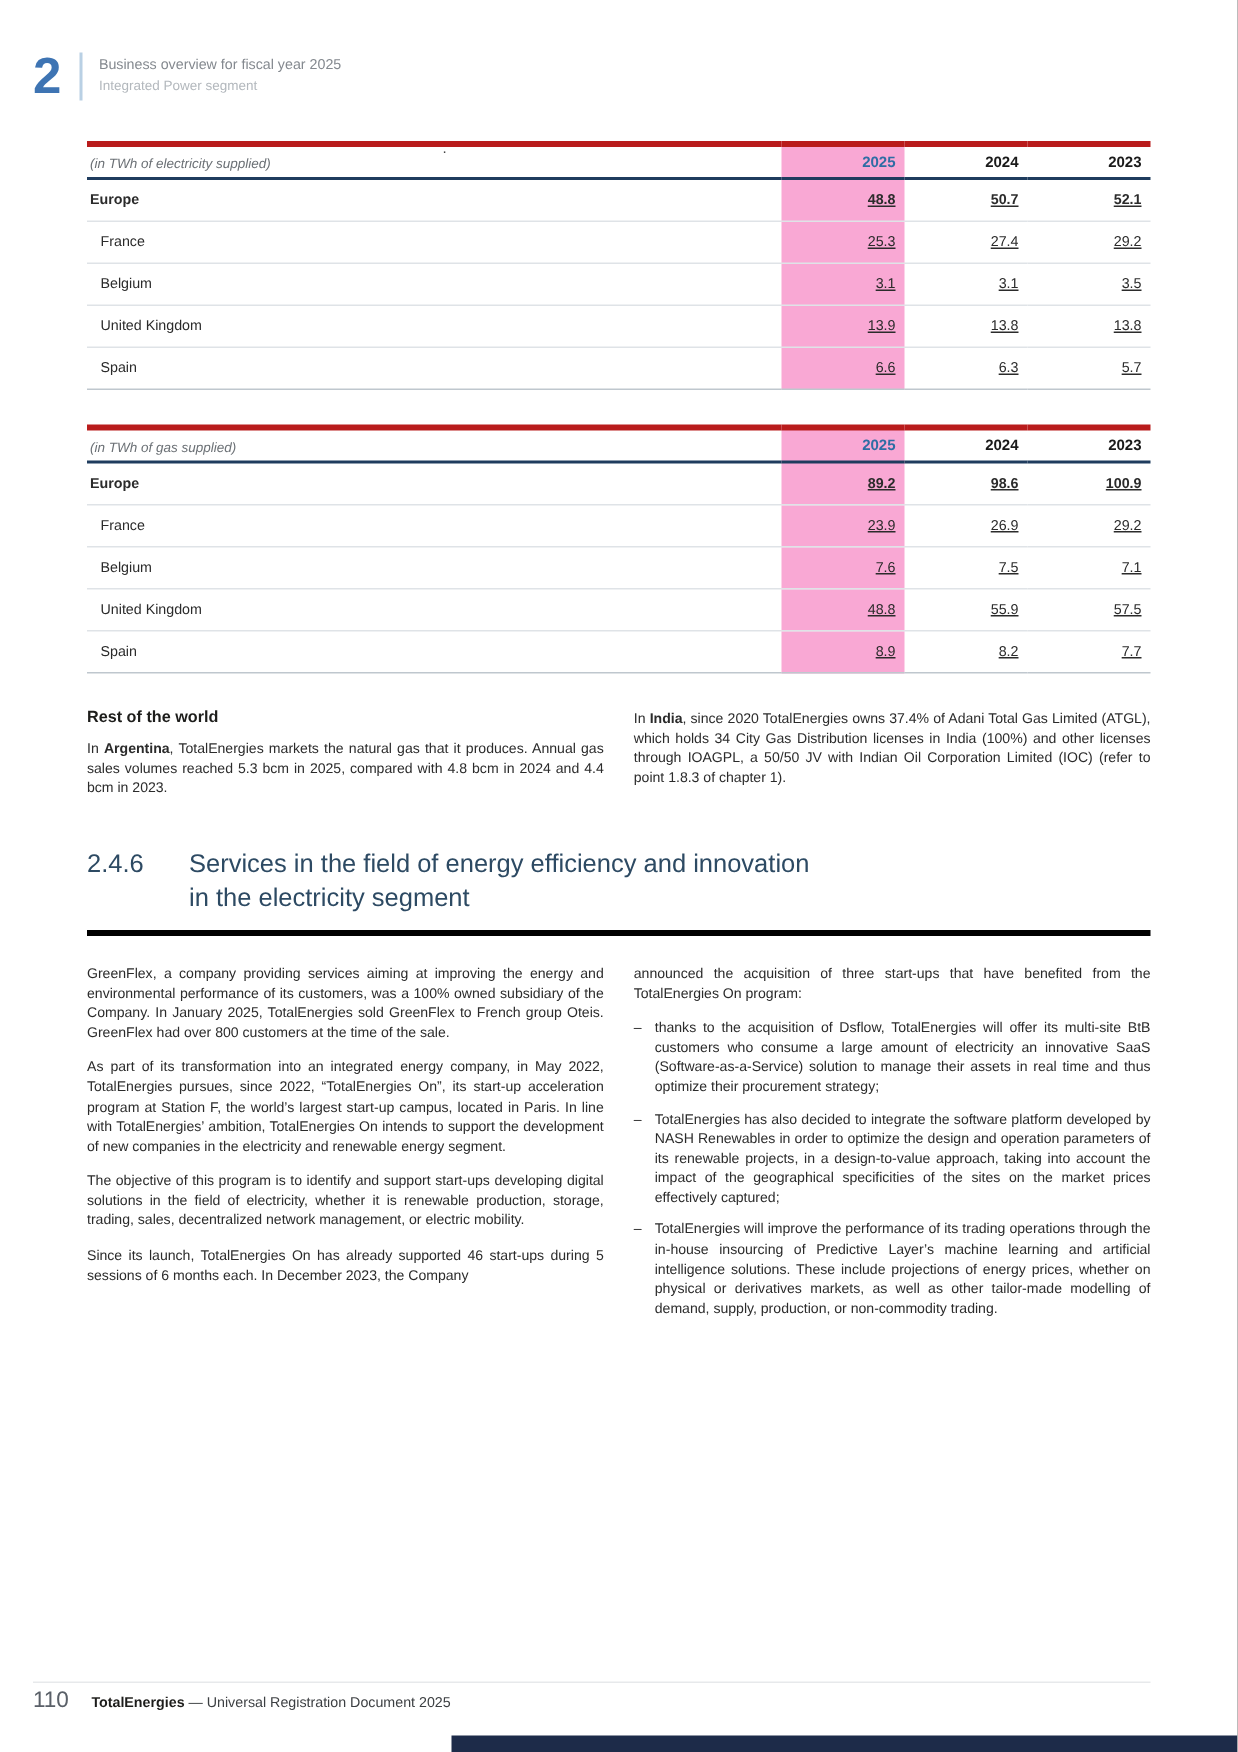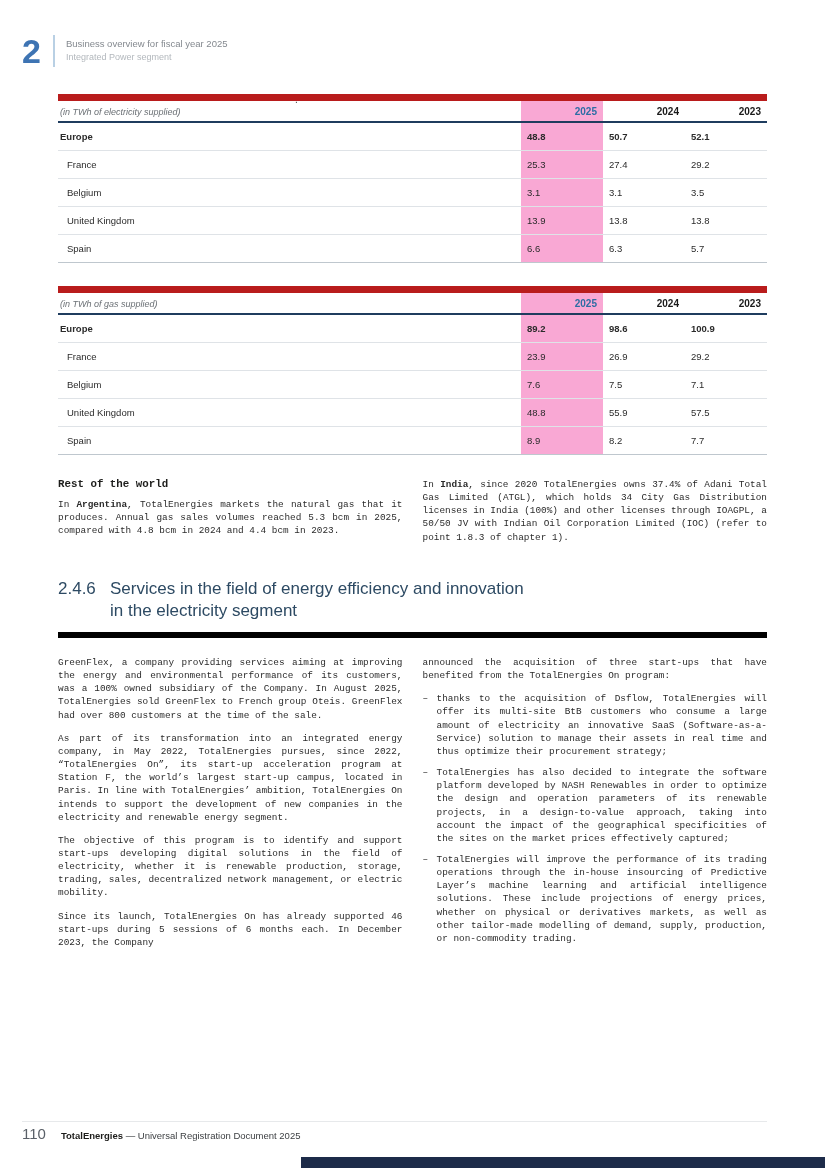--- a/index.html
+++ b/index.html
@@ -16,41 +16,41 @@
   .hdr-line1 { font-size:9.5px; color:#84898f; padding-top:4px; }
   .hdr-line2 { font-size:9px; color:#b3b8bd; padding-top:3px; }
 
   .content { position:absolute; left:58px; top:94px; width:709px; }
   .stray-dot { position:absolute; left:237px; top:0px; font-size:10px; color:#444; }
 
   
   table.data-table { width:100%; border-collapse:collapse; margin-bottom:23px; }
   table.data-table col.c-label { width:auto; }
   table.data-table col.c-num { width:82px; }
-  .caption-row td { border-top:7px solid #b91c1c; border-bottom:2px solid #1f3c5e; vertical-align:bottom; }
+  .caption-row td { border-top:4px solid #b91c1c; border-bottom:2px solid #1f3c5e; vertical-align:bottom; }
   td.caption { font-style:italic; font-size:9px; color:#6b7075; padding:5px 0 4px 2px; }
   td.year { font-size:10px; font-weight:bold; text-align:right; padding:5px 6px 4px 6px; color:#1a1a1a; }
   td.year.cur { color:#2e6da4; }
   .shade { background:#f9a8d4; }
   table.data-table tbody td { font-size:9.5px; padding:8px 6px; border-bottom:1px solid #dfe3e7; }
   table.data-table tbody tr:last-child td { border-bottom:1px solid #bfc7ce; }
   td.lbl { padding-left:2px !important; }
   td.lbl.indent { padding-left:9px !important;margin-top:37px; }
-  td.num { text-align:left; }
+  td.num { text-align:right;text-decoration:underline; }
   tr.row-bold td { font-weight:bold; }
 
   
-  .two-col { display:flex; gap:20px;font-family:Liberation Mono, monospace; }
+  .two-col { display:flex; gap:20px; }
   .two-col .col { flex:1; min-width:0; }
   p.body-p { font-size:9.4px; line-height:1.4; text-align:justify; color:#2b2b2b; }
   .rest-world { margin-top:6px; }
   .rest-world h3 { font-size:10.8px; font-weight:bold; color:#1d1d1b; margin-bottom:8px; }
 
   
-  .section-heading { display:flex; gap:10px; margin-top:34px; padding-bottom:10px; border-bottom:6px solid #000000; }
+  .section-heading { display:flex; gap:26px; margin-top:34px; padding-bottom:10px; border-bottom:4px solid #000000; }
   .sec-num { font-size:17px; color:#2d4a63; min-width:42px; line-height:1.3; }
   .sec-title { font-size:17px; color:#2d4a63; line-height:1.3; }
 
   .body-cols { margin-top:18px; }
   .body-cols p.body-p { margin-bottom:10px; }
   ul.bullets { list-style:none; }
   ul.bullets li { display:flex; margin-bottom:8px; }
   .dash { width:14px; flex-shrink:0; font-size:9.4px; line-height:1.4; color:#2b2b2b; }
   .btext { flex:1; font-size:9.4px; line-height:1.4; text-align:justify; color:#2b2b2b; }
 
@@ -190,21 +190,21 @@
     <div class="section-heading">
       <div class="sec-num">2.4.6</div>
       <div class="sec-title">
         <div>Services in the field of energy efficiency and innovation</div>
         <div>in the electricity segment</div>
       </div>
     </div>
 
     <section class="two-col body-cols">
       <div class="col">
-        <p class="body-p">GreenFlex, a company providing services aiming at improving the energy and environmental performance of its customers, was a 100% owned subsidiary of the Company. In August 2025, TotalEnergies sold GreenFlex to French group Oteis. GreenFlex had over 800 customers at the time of the sale.</p>
+        <p class="body-p">GreenFlex, a company providing services aiming at improving the energy and environmental performance of its customers, was a 100% owned subsidiary of the Company. In January 2025, TotalEnergies sold GreenFlex to French group Oteis. GreenFlex had over 800 customers at the time of the sale.</p>
         <p class="body-p">As part of its transformation into an integrated energy company, in May 2022, TotalEnergies pursues, since 2022, “TotalEnergies On”, its start-up acceleration program at Station F, the world’s largest start-up campus, located in Paris. In line with TotalEnergies’ ambition, TotalEnergies On intends to support the development of new companies in the electricity and renewable energy segment.</p>
         <p class="body-p">The objective of this program is to identify and support start-ups developing digital solutions in the field of electricity, whether it is renewable production, storage, trading, sales, decentralized network management, or electric mobility.</p>
         <p class="body-p">Since its launch, TotalEnergies On has already supported 46 start-ups during 5 sessions of 6 months each. In December 2023, the Company</p>
       </div>
       <div class="col">
         <p class="body-p">announced the acquisition of three start-ups that have benefited from the TotalEnergies On program:</p>
         <ul class="bullets">
           <li>
             <span class="dash">–</span>
             <span class="btext">thanks to the acquisition of Dsflow, TotalEnergies will offer its multi-site BtB customers who consume a large amount of electricity an innovative SaaS (Software-as-a-Service) solution to manage their assets in real time and thus optimize their procurement strategy;</span>

